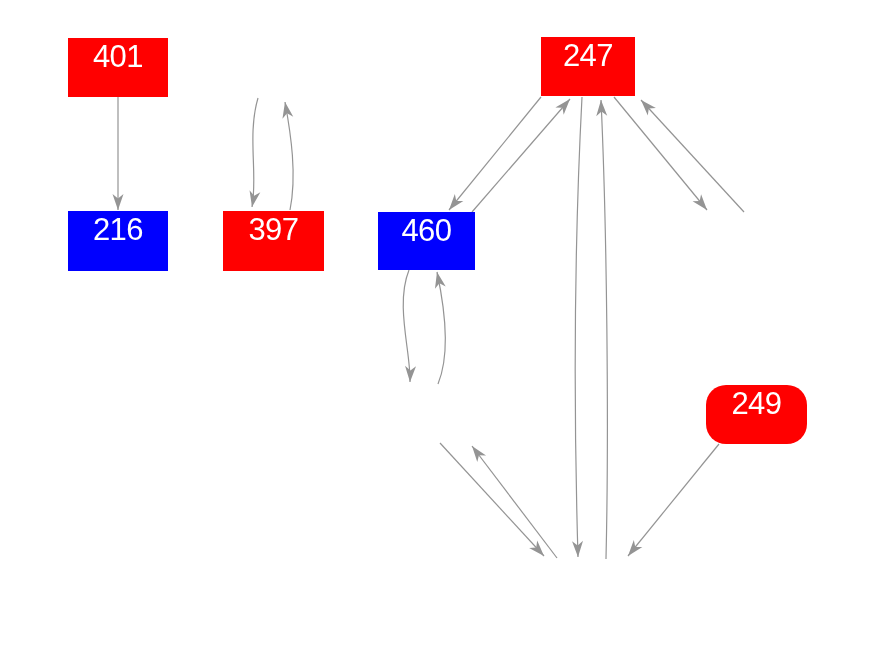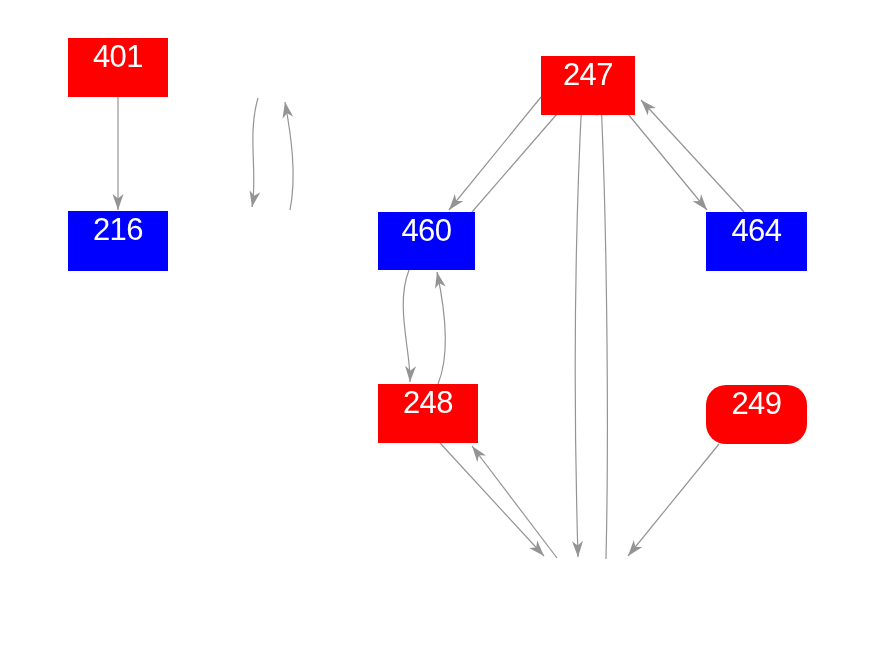--- a/index.html
+++ b/index.html
@@ -75,29 +75,26 @@
         <path class="edge" d="M719,444 L628,556" stroke="#949494" marker-end="url(#arrowhead)"></path>
       </g>
   </svg>
   <div id="node-layer" class="node-layer">
       <div class="node" style="left: 68px; top: 38px; width: 100px; height: 59px; background: rgb(255, 0, 0);">
         <span class="node-label" style="color: rgb(255, 255, 255);">401</span>
       </div>
       <div class="node" style="left: 68px; top: 211px; width: 100px; height: 60px; background: rgb(0, 0, 255);">
         <span class="node-label" style="color: rgb(255, 255, 255);">216</span>
       </div>
-      <div class="node" style="left: 541px; top: 37px; width: 94px; height: 59px; background: rgb(255, 0, 0); margin-top: 19px;">
+      <div class="node" style="left: 223px; top: 211px; width: 101px; height: 60px; background: rgb(255, 0, 0);">
+        <span class="node-label" style="color: rgb(255, 255, 255);">397</span>
+      </div>
+      <div class="node" style="left: 541px; top: 37px; width: 94px; height: 59px; background: rgb(255, 0, 0);">
         <span class="node-label" style="color: rgb(255, 255, 255);">247</span>
       </div>
       <div class="node" style="left: 378px; top: 212px; width: 97px; height: 58px; background: rgb(0, 0, 255);">
         <span class="node-label" style="color: rgb(255, 255, 255);">460</span>
-      </div>
-      <div class="node" style="left: 706px; top: 212px; width: 101px; height: 59px; background: rgb(0, 0, 255);">
-        <span class="node-label" style="color: rgb(255, 255, 255);">464</span>
-      </div>
-      <div class="node" style="left: 378px; top: 384px; width: 100px; height: 59px; background: rgb(255, 0, 0);">
-        <span class="node-label" style="color: rgb(255, 255, 255);">248</span>
       </div>
       <div class="node" style="left: 706px; top: 385px; width: 101px; height: 59px; background: rgb(255, 0, 0); border-radius: 20px;">
         <span class="node-label" style="color: rgb(255, 255, 255);">249</span>
       </div>
     </div>
 </div>
 
 </body></html>

